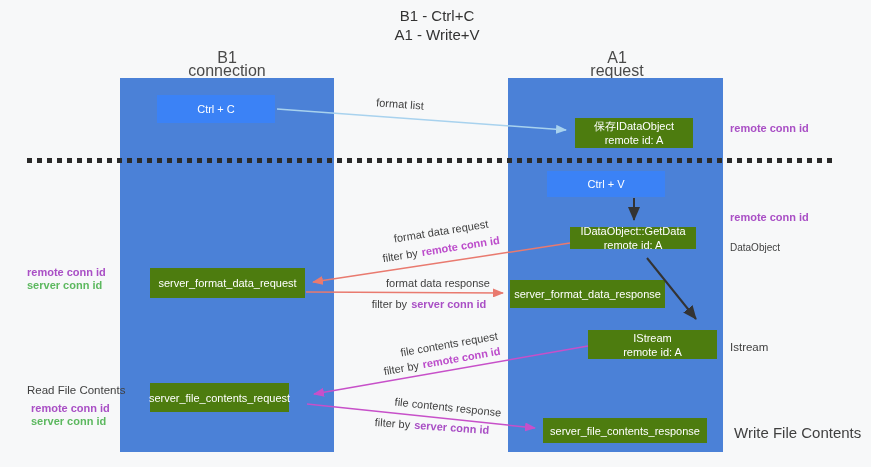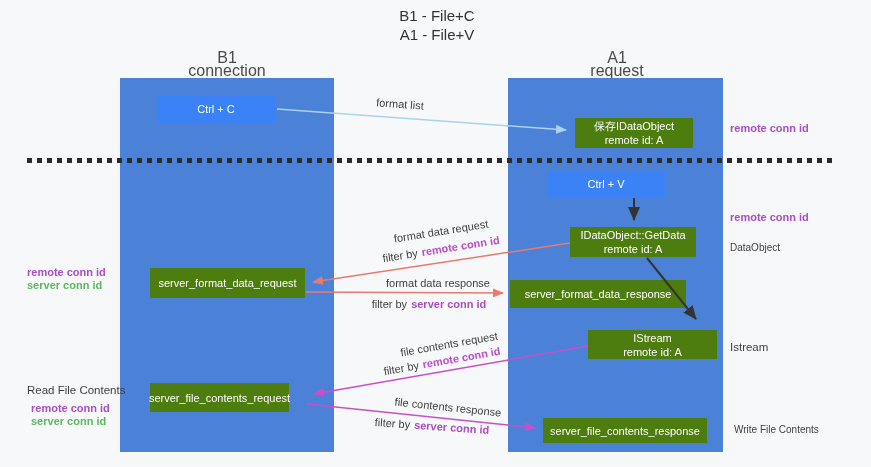--- a/index.html
+++ b/index.html
@@ -40,22 +40,22 @@
   .greentx { color:#5CB85F; }
   .bold { font-weight:bold; }
   .arrows { position:absolute; left:0; top:0; pointer-events:none; }
 </style>
 </head>
 <body>
 
 <div class="canvas">
 
   <div class="title">
-    <div>B1 - File+C</div>
-    <div>A1 - File+V</div>
+    <div>B1 - Ctrl+C</div>
+    <div>A1 - Write+V</div>
   </div>
 
   <div class="lane-header" style="left:167px;">
     <div>B1</div>
     <div>connection</div>
   </div>
   <div class="lane-header" style="left:557px;">
     <div>A1</div>
     <div>request</div>
   </div>
@@ -71,30 +71,30 @@
 
   <div class="node orange" style="left:575px; top:118px; width:118px; height:30px;">
     <span>保存IDataObject</span>
     <span>remote id: A</span>
   </div>
 
   <div class="node green" style="left:547px; top:171px; width:118px; height:26px;">
     <span>Ctrl + V</span>
   </div>
 
-  <div class="node orange" style="left:570px; top:227px; width:126px; height:30px;">
+  <div class="node orange" style="left:570px; top:227px; width:126px; height:22px;">
     <span>IDataObject::GetData</span>
     <span>remote id: A</span>
   </div>
 
   <div class="node orange" style="left:150px; top:268px; width:155px; height:30px;">
     <span>server_format_data_request</span>
   </div>
 
-  <div class="node orange" style="left:510px; top:280px; width:176px; height:28px;">
+  <div class="node orange" style="left:510px; top:280px; width:155px; height:28px;">
     <span>server_format_data_response</span>
   </div>
 
   <div class="node orange" style="left:588px; top:330px; width:129px; height:29px;">
     <span>IStream</span>
     <span>remote id: A</span>
   </div>
 
   <div class="node orange" style="left:150px; top:383px; width:139px; height:29px;">
     <span>server_file_contents_request</span>
@@ -147,21 +147,21 @@
 
   <div class="lbl center" style="left:448px; top:407px; transform:translate(-50%,-50%) rotate(6deg);">file contents response</div>
   <div class="lbl center" style="left:432px; top:426px; transform:translate(-50%,-50%) rotate(4deg);">
     <span>filter by</span><span class="kw purple">server conn id</span>
   </div>
 
   <div class="lbl purple bold" style="left:730px; top:122px;">remote conn id</div>
   <div class="lbl purple bold" style="left:730px; top:211px;">remote conn id</div>
   <div class="lbl" style="left:730px; top:242px; font-size:10px;text-align:center;">DataObject</div>
   <div class="lbl" style="left:730px; top:341px; font-size:11.5px;">Istream</div>
-  <div class="lbl" style="left:734px; top:424px; font-size:10px;">Write File Contents</div>
+  <div class="lbl" style="left:734px; top:424px; font-size:15px;">Write File Contents</div>
 
   <div class="lbl" style="left:27px; top:266px; line-height:13px;">
     <div class="purple bold">remote conn id</div>
     <div class="greentx bold">server conn id</div>
   </div>
   <div class="lbl" style="left:27px; top:384px; font-size:11.5px;">Read File Contents</div>
   <div class="lbl" style="left:31px; top:402px; line-height:13px;">
     <div class="purple bold">remote conn id</div>
     <div class="greentx bold">server conn id</div>
   </div>

